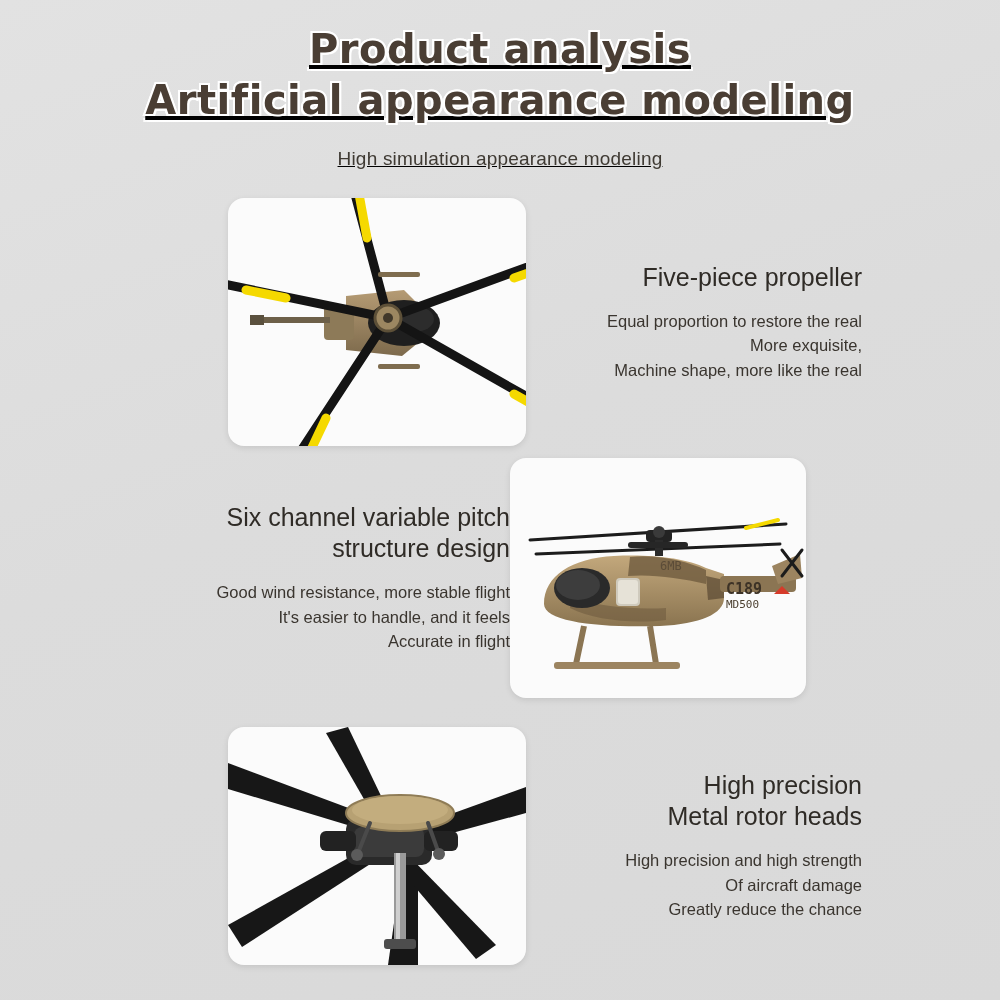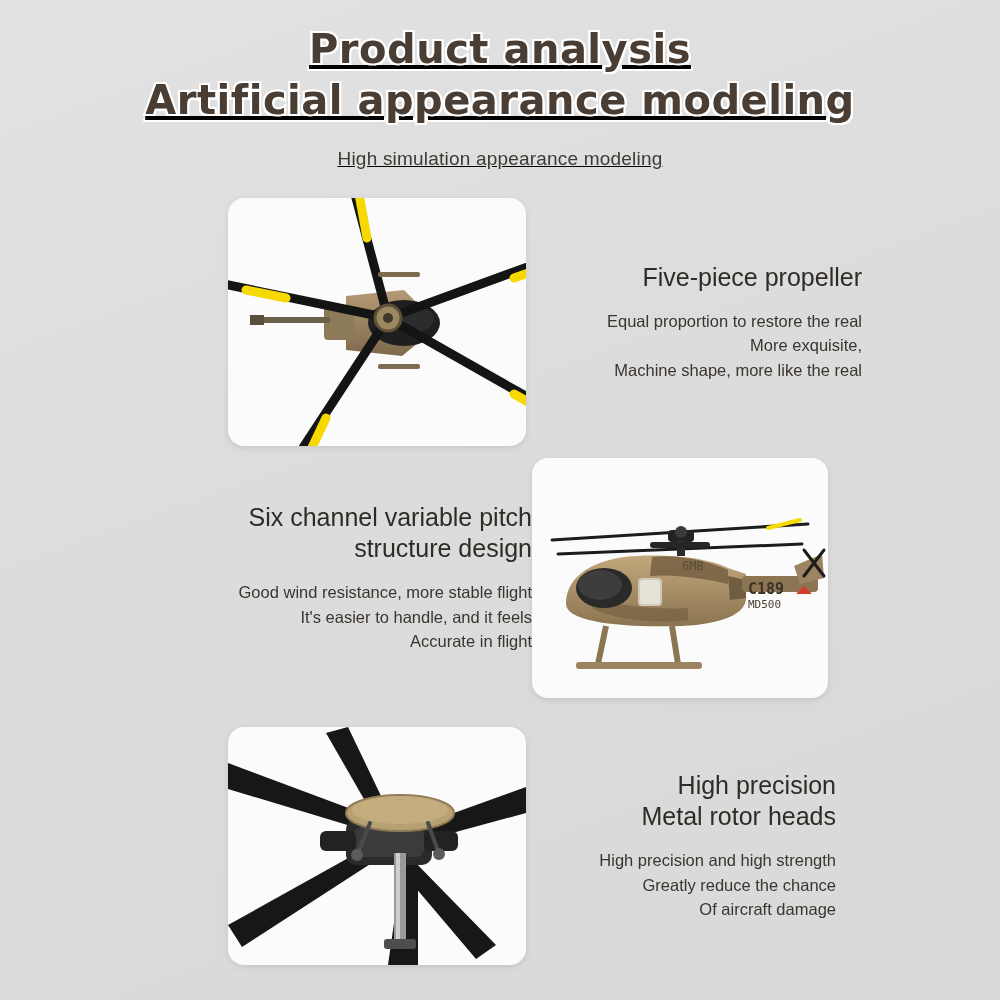--- a/index.html
+++ b/index.html
@@ -86,28 +86,28 @@
     line-height: 1.48;
     color: #3a352f;
   }
 
   
   #row1 { top: 198px; left: 228px; }
   #row1 .photo { width: 298px; height: 248px; }
   #row1 .text-block { margin-left: 26px; width: 310px; }
 
   
-  #row2 { top: 458px; left: 232px; }
+  #row2 { top: 458px; left: 210px; }
   #row2 .photo { width: 296px; height: 240px; order: 2; }
   #row2 .text-block { width: 300px; order: 1; margin-right: 0px; }
 
   
   #row3 { top: 727px; left: 228px; }
   #row3 .photo { width: 298px; height: 238px; }
-  #row3 .text-block { width: 310px; }
+  #row3 .text-block { margin-left: 26px; width: 310px; }
 
   
   .art { position:absolute; inset:0; }
 </style>
 </head>
 <body>
 
 <div class="page">
 
   <div class="header">
@@ -265,18 +265,18 @@
         <circle cx="129" cy="128" r="6" fill="#5b5b5b"></circle>
         <circle cx="211" cy="127" r="6" fill="#5b5b5b"></circle>
       </svg>
     </div>
     <div class="text-block">
       <h2>
         <span>High precision</span><br>
         <span>Metal rotor heads</span>
       </h2>
       <p>High precision and high strength</p>
+      <p>Of aircraft damage</p>
       <p>Greatly reduce the chance</p>
-      <p>Of aircraft damage</p>
     </div>
   </div>
 
 </div>
 
 </body></html>

